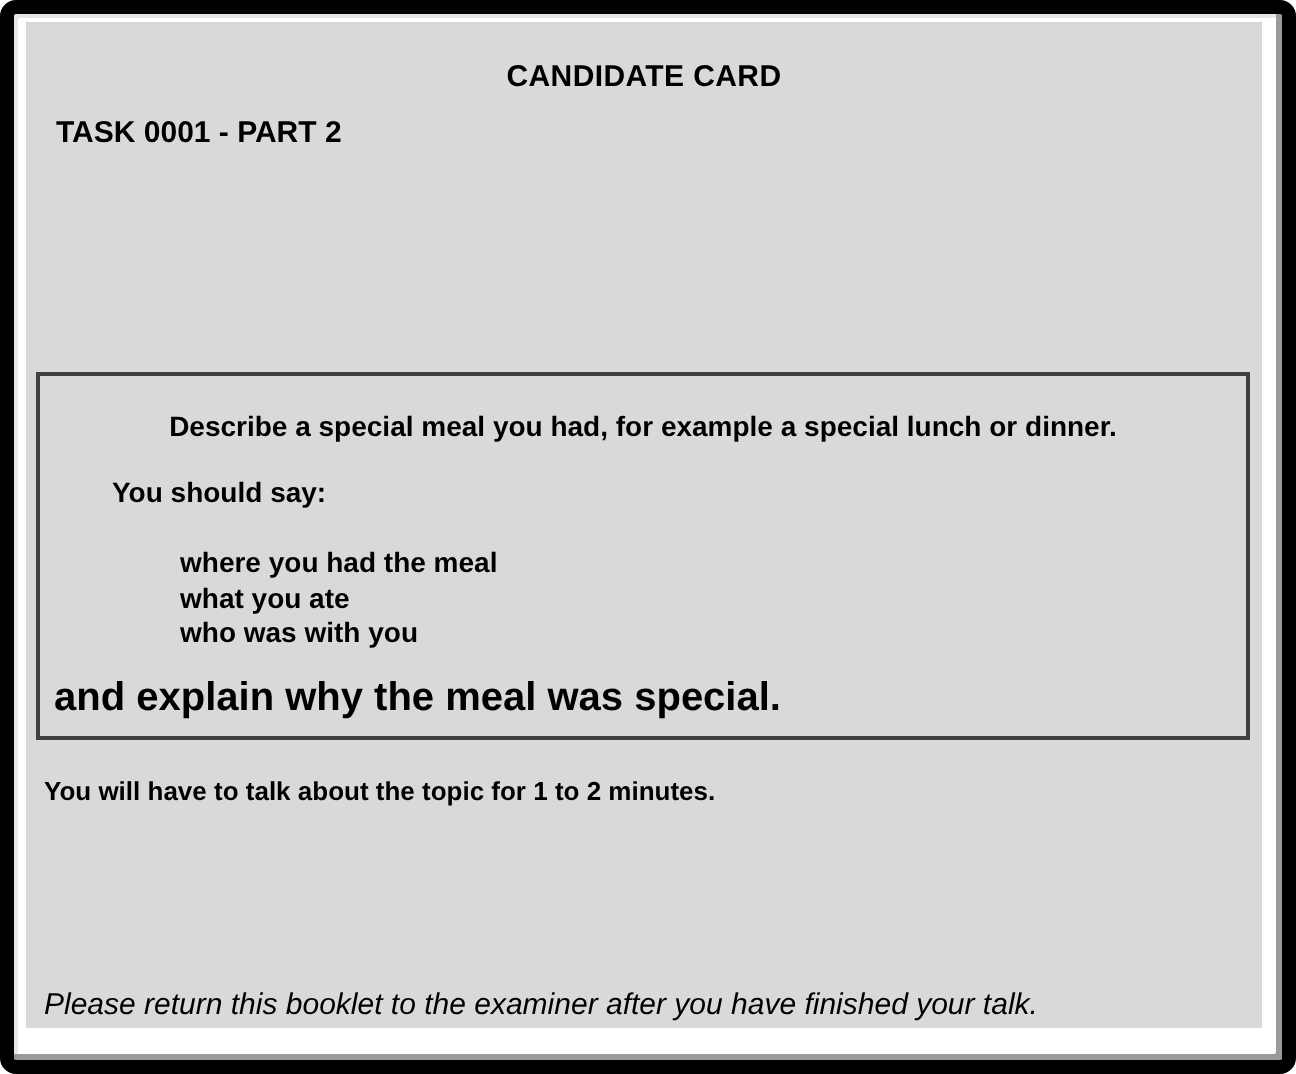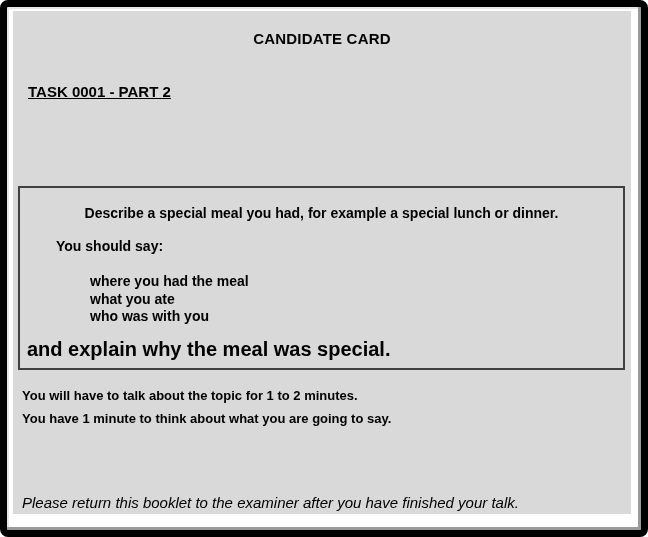--- a/index.html
+++ b/index.html
@@ -41,25 +41,24 @@
     top: 19px;
     left: 0;
     right: 0;
     text-align: center;
     font-size: 15px;
     font-weight: bold;
     letter-spacing: 0.2px;
   }
   .task-heading {
     position: absolute;
-    top: 72px;
+    top: 47px;
     left: 15px;
     font-size: 15px;
     font-weight: bold;
-    text-decoration: underline;
   }
   .topic-box {
     position: absolute;
     left: 5px;
     top: 175px;
     width: 607px;
     height: 184px;
     box-sizing: border-box;
     border: 2px solid #404040;
     background: #d9d9d9;
@@ -133,18 +132,17 @@
         <div>where you had the meal</div>
         <div>what you ate</div>
         <div>who was with you</div>
       </div>
 
       <div class="topic-closing">and explain why the meal was special.</div>
     </div>
 
     <div class="instruction-line instruction-1">You will have to talk about the topic for 1 to 2 minutes.</div>
 
-    <div class="instruction-line instruction-2">You have 1 minute to think about what you are going to say.</div>
 
 
     <div class="footer-note">Please return this booklet to the examiner after you have finished your talk.</div>
   </div>
 </div>
 
 </body></html>

